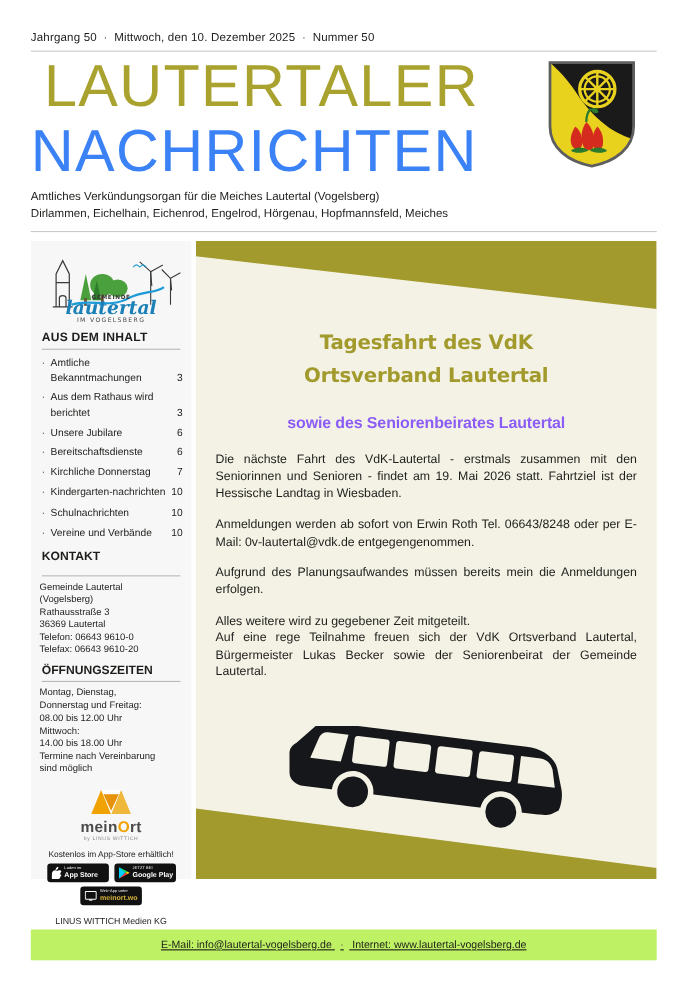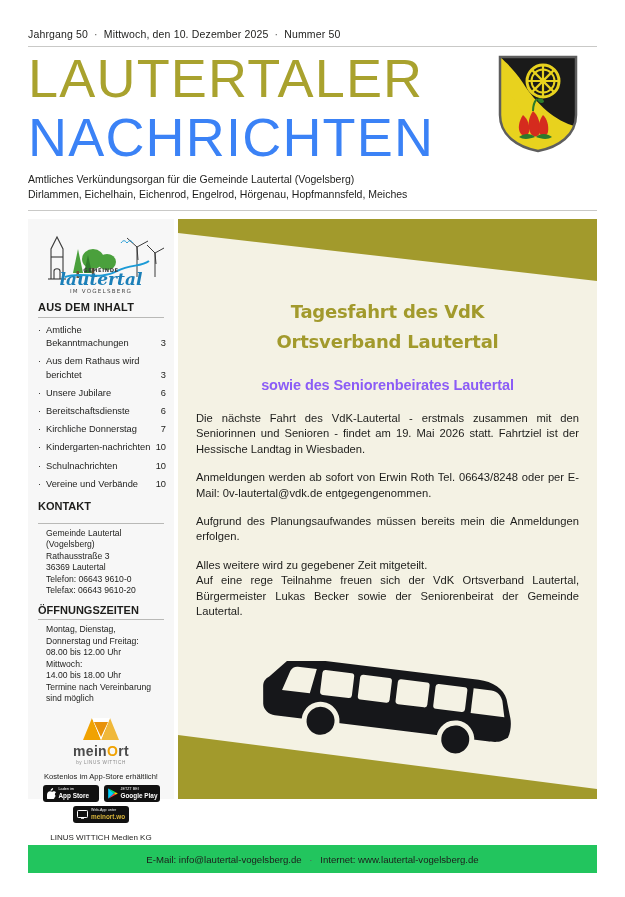--- a/index.html
+++ b/index.html
@@ -53,21 +53,21 @@
     top: 4px;
   }
   .title-line1, .title-line2 {
     font-family: "Liberation Sans", sans-serif;
     font-size: 54px;
     line-height: 54px;
     letter-spacing: 1.2px;
     font-weight: 400;
     white-space: nowrap;
   }
-  .title-line1 { color: #a9a22e; }
+  .title-line1 { color: #a9a22e; margin-left: 12px; }
   .title-line2 { color: #3b82f6; margin-top: 5px; }
 
   
   .crest {
     position: absolute;
     right: 18px;
     top: 6px;
     width: 82px;
     height: 100px;
   }
@@ -145,21 +145,21 @@
     font-weight: bold;
     margin: 9px 0 11px 2px;
   }
   .kontakt-rule {
     border-bottom: 1px solid #b9b9b7;
     margin: 3px 2px 4px 2px;
   }
   .kontakt-lines, .hours-lines {
     font-size: 8.6px;
     line-height: 11.4px;
-    margin-left: 10px;
+    margin-left: 0;
     color: #1d1d1b;
   }
   .hours-title {
     font-size: 11px;
     font-weight: bold;
     margin: 8px 0 0 2px;
   }
 
   
   .meinort {
@@ -290,24 +290,25 @@
     text-align: center;
   }
 
   
   .footer {
     position: absolute;
     left: 28px;
     right: 28px;
     bottom: 24px;
     height: 28px;
-    background: #22c55e;
+    background: #bef264;
     display: flex;
     align-items: center;
     justify-content: center;
+    text-decoration: underline;
   }
   .footer-text {
     font-size: 9.6px;
     color: #1d1d1b;
   }
   .footer-text .sep { padding: 0 5px; color: #5a5a58; }
 </style>
 </head>
 <body>
 
@@ -364,21 +365,21 @@
           <g fill="#2c7a2c">
             <path d="M22 84 C27 80 34 80 38 84 C33 86 26 87 22 84 Z"></path>
             <path d="M55 84 C50 80 43 80 39 84 C44 86 51 87 55 84 Z"></path>
           </g>
         </g>
         <path d="M3 4 H79 V62 C79 82 62 94 41 98 C20 94 3 82 3 62 Z" fill="none" stroke="#5e5e5e" stroke-width="2.5"></path>
       </svg>
     </div>
 
     <div class="subtitle">
-      <div>Amtliches Verkündungsorgan für die Gemeinde Lautertal (Vogelsberg)</div>
+      <div>Amtliches Verkündungsorgan für die Meiches Lautertal (Vogelsberg)</div>
       <div>Dirlammen, Eichelhain, Eichenrod, Engelrod, Hörgenau, Hopfmannsfeld, Meiches</div>
     </div>
     <div class="rule-sub"></div>
   </div>
 
   <div class="content">
 
     <div class="sidebar">
 
       <svg class="muni-logo" viewBox="0 0 128 68">

